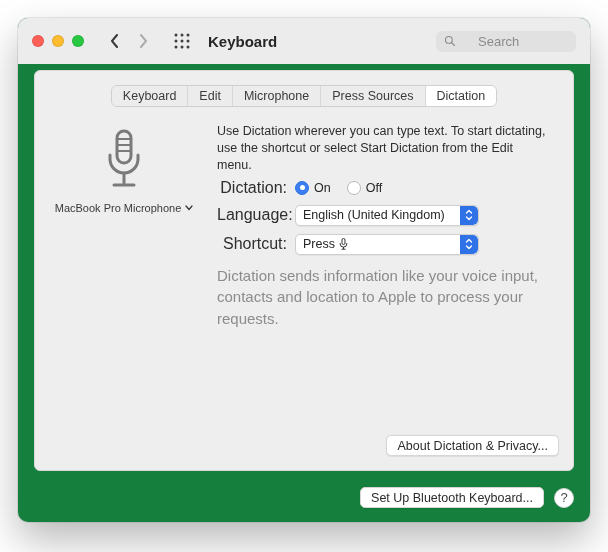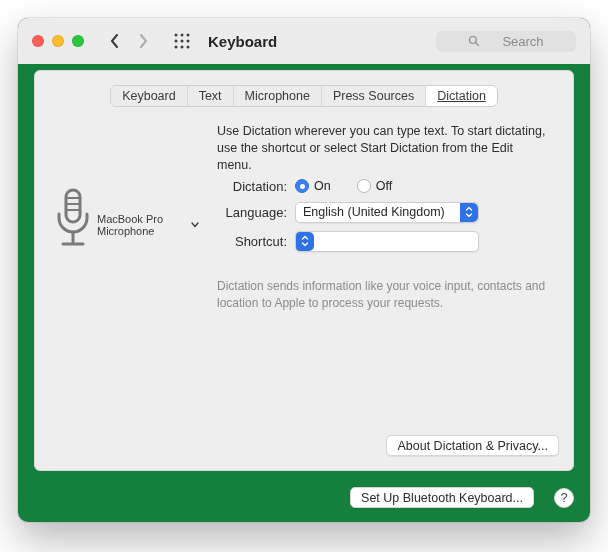--- a/index.html
+++ b/index.html
@@ -42,21 +42,20 @@
   .spacer { flex: 1; }
   .search {
     display: flex; align-items:center;
     background: rgba(0,0,0,0.045);
     border-radius: 6px;
     padding: 3px 8px;
     width: 140px;
     color: #8b8b8b;
     gap: 22px;
     font-size: 13px;
-    justify-content: center;
   }
   .search .sicon { width: 12px; height: 12px; }
   .content {
     margin: 6px 16px 16px 16px;
     flex: 1;
     border: 1px solid #d9d7d6;
     border-radius: 6px;
     background: #efeeee;
     display: flex;
     flex-direction: column;
@@ -71,49 +70,49 @@
     overflow: hidden;
     background: #ececec;
     font-size: 12.5px;
   }
   .tab {
     padding: 3px 11px;
     border-right: 1px solid #d9d7d6;
     color: #3b3b3b;
     background: #ececec;
   }
-  .tab:last-child { border-right: none; text-decoration: underline; }
+  .tab:last-child { border-right: none; }
   .tab.active { background: #ffffff; }
   .panel {
     display: flex;
     margin-top: 16px;
     gap: 18px;
   }
   .left {
     width: 150px;
     display: flex;
-    flex-direction: row;
+    flex-direction: column;
     align-items: center;
     padding-top: 6px;
   }
   .micicon { color: #7a7a7a; }
   .micsel {
     margin-top: 8px;
     font-size: 11px;
     color: #3a3a3a;
     display: flex;
     align-items: center;
     gap: 4px;
   }
   .micsel .chev { font-size: 9px; }
   .right { flex: 1; padding-right: 4px; }
   .desc { font-size: 12.5px; color: #2e2e2e; line-height: 1.35; margin-bottom: 5px; padding-right: 6px;}
   .form { display: grid; grid-template-columns: 70px 1fr; row-gap: 8px; column-gap: 8px; align-items: center; }
-  .flabel { text-align: right; font-size: 13px; color: #2e2e2e; }
-  .radios { display: flex; gap: 26px; align-items: center; font-size: 12.5px;}
+  .flabel { text-align: right; font-size: 16px; color: #2e2e2e; }
+  .radios { display: flex; gap: 16px; align-items: center; font-size: 12.5px;}
   .radio { display: flex; align-items:center; gap: 5px; }
   .rcircle {
     width: 14px; height: 14px; border-radius: 50%;
     border: 1px solid #b7b7b7; background: #fff;
     display:flex; align-items:center; justify-content:center;
   }
   .rcircle.checked { border-color: #2f72e4; background: #3a7ef1; }
   .rcircle.checked::after { content:""; width:5px; height:5px; border-radius:50%; background:#fff; }
   .popup {
     display: flex; align-items: center;
@@ -128,22 +127,22 @@
   .popup .ptext { flex:1; padding: 0 7px; font-size: 12.5px; display:flex; align-items:center; gap:4px;}
   .popup .pbtn {
     width: 18px; height: 100%; background: #2f72e8;
     display:flex; align-items:center; justify-content:center;
     color: #fff;
     border-top-right-radius: 5px;
     border-bottom-right-radius: 5px;
   }
   .popup .pbtn svg { width: 8px; height: 12px; }
   .privacy {
-    margin-top: 26px;
-    font-size: 12px;
+    margin-top: 10px;
+    font-size: 15px;
     color: #8c8c8c;
     line-height: 1.45;
     padding-right: 4px;
   }
   .aboutbtn {
     position: absolute;
     right: 14px;
     bottom: 14px;
   }
   .btn {
@@ -152,21 +151,21 @@
     border-radius: 5px;
     padding: 2.5px 10px;
     font-size: 12.5px;
     color: #2c2c2c;
     box-shadow: 0 0.5px 1px rgba(0,0,0,0.08);
   }
   .footer {
     display: flex;
     justify-content: flex-end;
     align-items: center;
-    gap: 20px;
+    gap: 10px;
     padding: 0 16px 14px 16px;
   }
   .help {
     width: 20px; height: 20px; border-radius: 50%;
     background: #fff; border: 0.5px solid #d8d6d5;
     display:flex; align-items:center; justify-content:center;
     font-size: 13px; color: #4b4b4b;
     box-shadow: 0 0.5px 1px rgba(0,0,0,0.08);
   }
 </style>
@@ -216,21 +215,21 @@
           <line x1="10" y1="10" x2="14" y2="14" stroke="#8b8b8b" stroke-width="1.5" stroke-linecap="round"></line>
         </svg>
       <span>Search</span>
     </div>
   </div>
 
   <div class="content">
 
     <div class="tabs">
       <div class="tab">Keyboard</div>
-      <div class="tab">Text</div>
+      <div class="tab">Edit</div>
       <div class="tab">Microphone</div>
       <div class="tab">Press Sources</div>
       <div class="tab active">Dictation</div>
     </div>
 
     <div class="panel">
 
       <div class="left">
         <div class="micicon">
           <svg width="48" height="62" viewBox="0 0 48 62">
@@ -274,20 +273,29 @@
             <div class="ptext">English (United Kingdom)</div>
             <div class="pbtn">
               <svg viewBox="0 0 8 12">
                   <path d="M1.5 4 L4 1.5 L6.5 4 M1.5 8 L4 10.5 L6.5 8" stroke="#fff" stroke-width="1.3" fill="none" stroke-linecap="round" stroke-linejoin="round"></path>
                 </svg>
             </div>
           </div>
 
           <div class="flabel">Shortcut:</div>
           <div class="popup">
+            <div class="ptext">
+              <span>Press </span>
+              <svg width="9" height="12" viewBox="0 0 9 12">
+                <rect x="3" y="0.5" width="3" height="6" rx="1.5" fill="none" stroke="#333" stroke-width="1"></rect>
+                <path d="M1.2 5 v0.8 a3.3 3.3 0 0 0 6.6 0 V5" fill="none" stroke="#333" stroke-width="1"></path>
+                <line x1="4.5" y1="9" x2="4.5" y2="11" stroke="#333" stroke-width="1"></line>
+                <line x1="2.5" y1="11.2" x2="6.5" y2="11.2" stroke="#333" stroke-width="1"></line>
+              </svg>
+            </div>
             <div class="pbtn">
               <svg viewBox="0 0 8 12">
                   <path d="M1.5 4 L4 1.5 L6.5 4 M1.5 8 L4 10.5 L6.5 8" stroke="#fff" stroke-width="1.3" fill="none" stroke-linecap="round" stroke-linejoin="round"></path>
                 </svg>
             </div>
           </div>
         </div>
 
         <div class="privacy">Dictation sends information like your voice input, contacts and location to Apple to process your requests.</div>
       </div>

